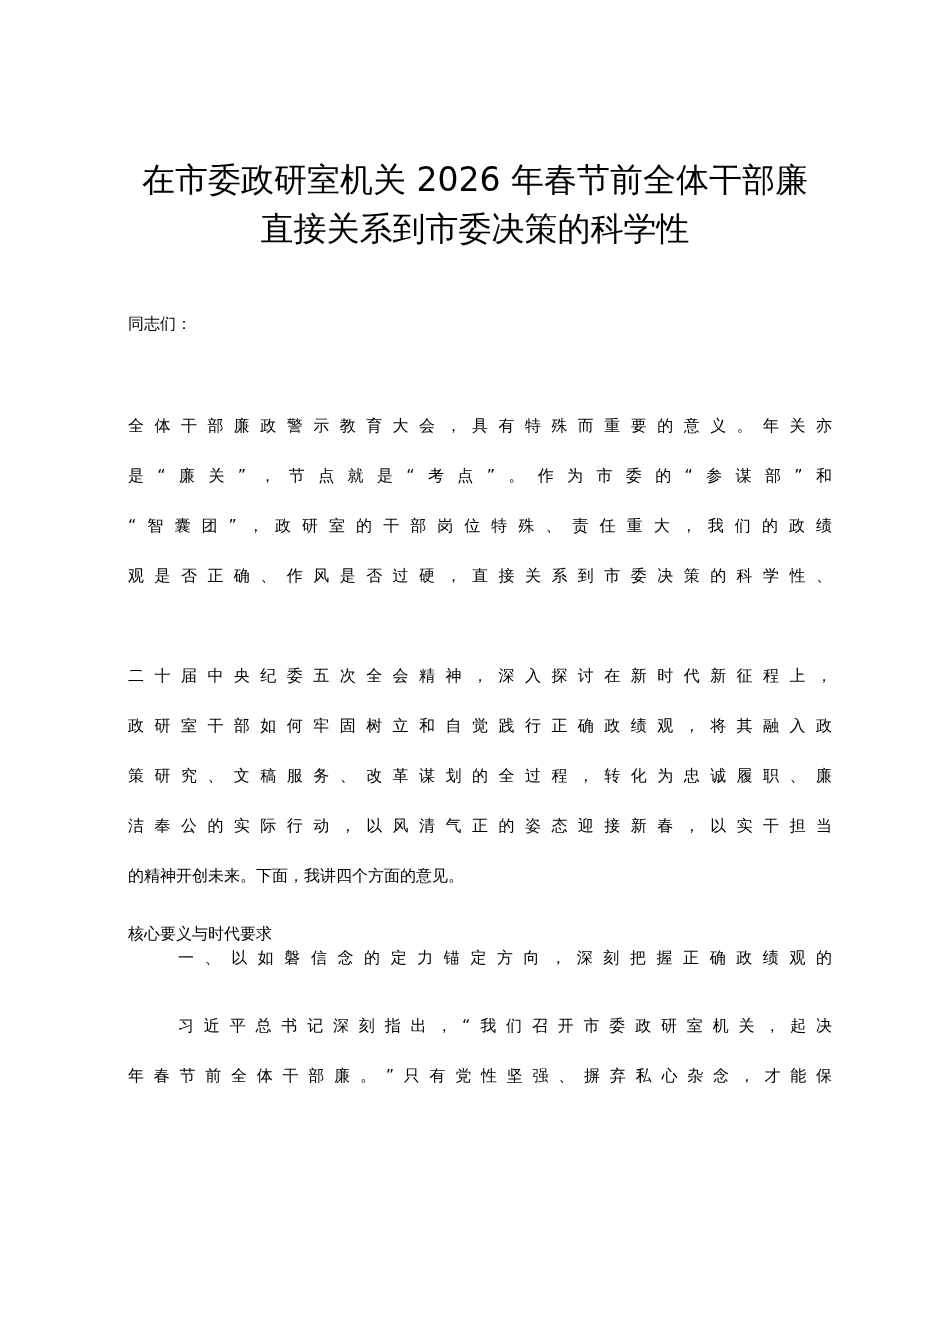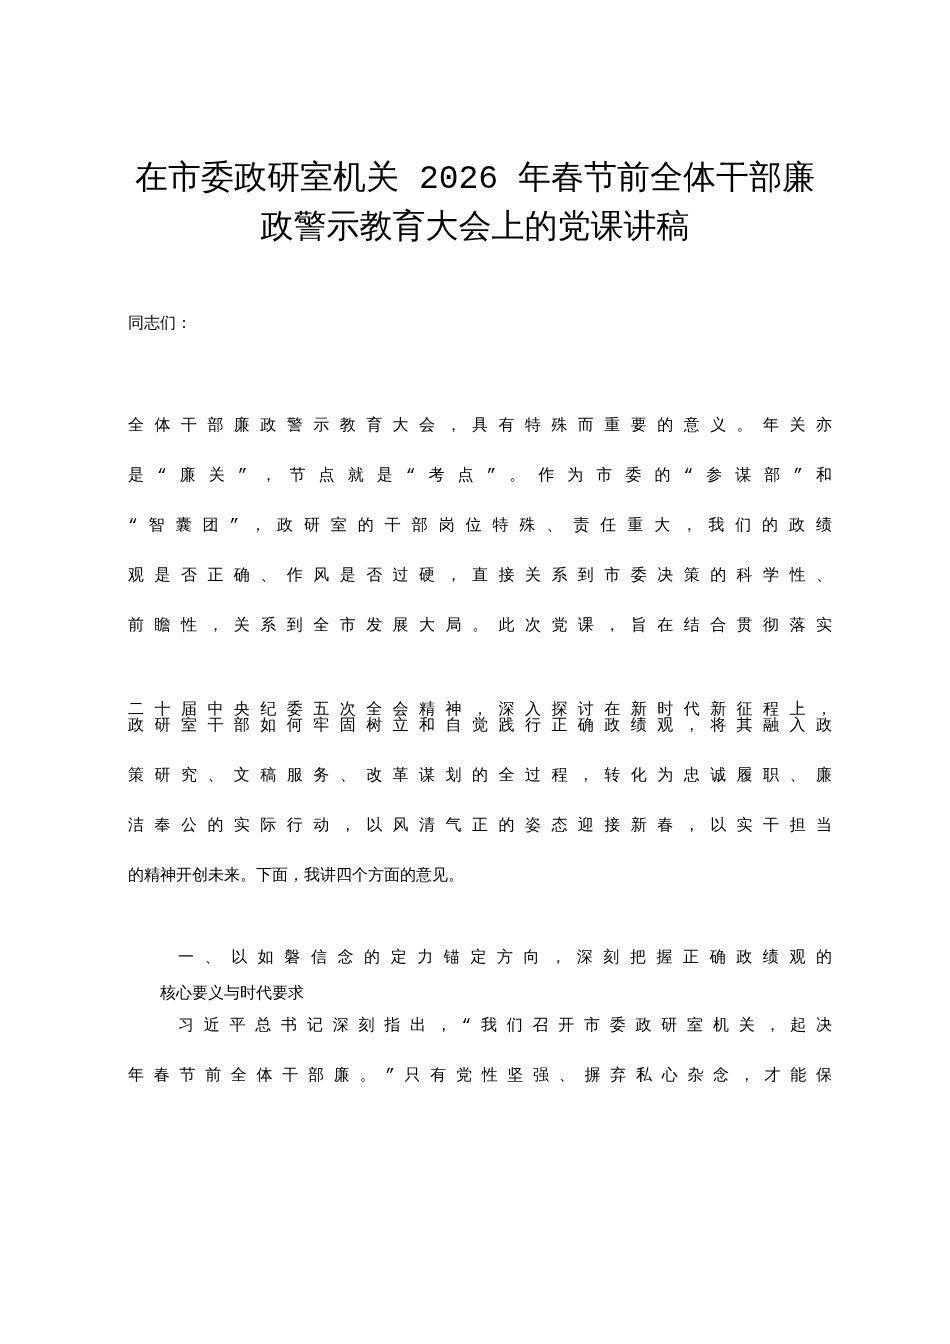--- a/index.html
+++ b/index.html
@@ -1,45 +1,44 @@
 <!DOCTYPE html>
 <html><head>
 <meta charset="utf-8">
 <style>
   html, body { margin: 0; padding: 0; background: #ffffff; }
   body { width: 950px; height: 1344px; position: relative; overflow: hidden;
          font-family: "DejaVu Sans", "Liberation Sans", sans-serif; color: #000; }
-  .page { position: absolute; left: 0; top: 0; width: 950px; height: 1168px; font-family: Liberation Mono, monospace; }
+  .page { position: absolute; left: 0; top: 0; width: 950px; height: 1168px; }
   .title { position: absolute; left: 100px; width: 750px; text-align: center;
            font-size: 33px; line-height: 1; white-space: nowrap; letter-spacing: 0; }
   .line { position: absolute; left: 128px; width: 704px; font-size: 16px; line-height: 1;
           white-space: nowrap; text-align: justify; text-align-last: justify; }
   .line.last { text-align-last: left; }
   .line.indent { left: 178px; width: 654px; }
 </style>
 </head>
 <body>
 
 <div class="page">
 
   <div class="title" style="top:163px;">在市委政研室机关 2026 年春节前全体干部廉</div>
-  <div class="title" style="top:212px;">政警示教育大会上的党课讲稿</div>
+  <div class="title" style="top:212px;">直接关系到市委决策的科学性</div>
 
   <div class="line last" style="top:316px;">同志们：</div>
 
   <div class="line" style="top:418px;">全体干部廉政警示教育大会，具有特殊而重要的意义。年关亦</div>
   <div class="line" style="top:468px;">是“廉关”，节点就是“考点”。作为市委的“参谋部”和</div>
   <div class="line" style="top:568px;">观是否正确、作风是否过硬，直接关系到市委决策的科学性、</div>
   <div class="line" style="top:518px;">“智囊团”，政研室的干部岗位特殊、责任重大，我们的政绩</div>
-  <div class="line" style="top:618px;">前瞻性，关系到全市发展大局。此次党课，旨在结合贯彻落实</div>
-  <div class="line" style="top:668px;margin-top:34px;">二十届中央纪委五次全会精神，深入探讨在新时代新征程上，</div>
+  <div class="line" style="top:668px;">二十届中央纪委五次全会精神，深入探讨在新时代新征程上，</div>
   <div class="line" style="top:718px;">政研室干部如何牢固树立和自觉践行正确政绩观，将其融入政</div>
   <div class="line" style="top:768px;">策研究、文稿服务、改革谋划的全过程，转化为忠诚履职、廉</div>
   <div class="line" style="top:818px;">洁奉公的实际行动，以风清气正的姿态迎接新春，以实干担当</div>
   <div class="line last" style="top:868px;">的精神开创未来。下面，我讲四个方面的意见。</div>
 
   <div class="line indent" style="top:918px;margin-top:32px;">一、以如磐信念的定力锚定方向，深刻把握正确政绩观的</div>
-  <div class="line last" style="top:986px;margin-left:32px;">核心要义与时代要求</div>
+  <div class="line last" style="top:926px;">核心要义与时代要求</div>
 
   <div class="line indent" style="top:1018px;">习近平总书记深刻指出，“我们召开市委政研室机关，起决</div>
   <div class="line" style="top:1068px;">年春节前全体干部廉。”只有党性坚强、摒弃私心杂念，才能保</div>
 
 </div>
 
 </body></html>

